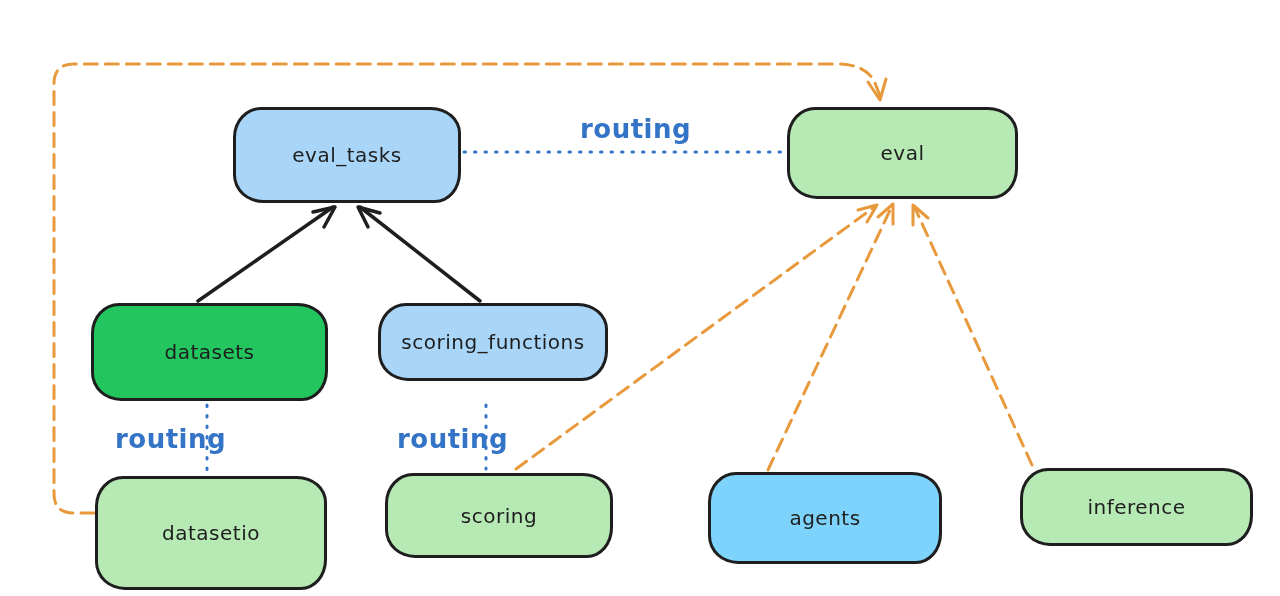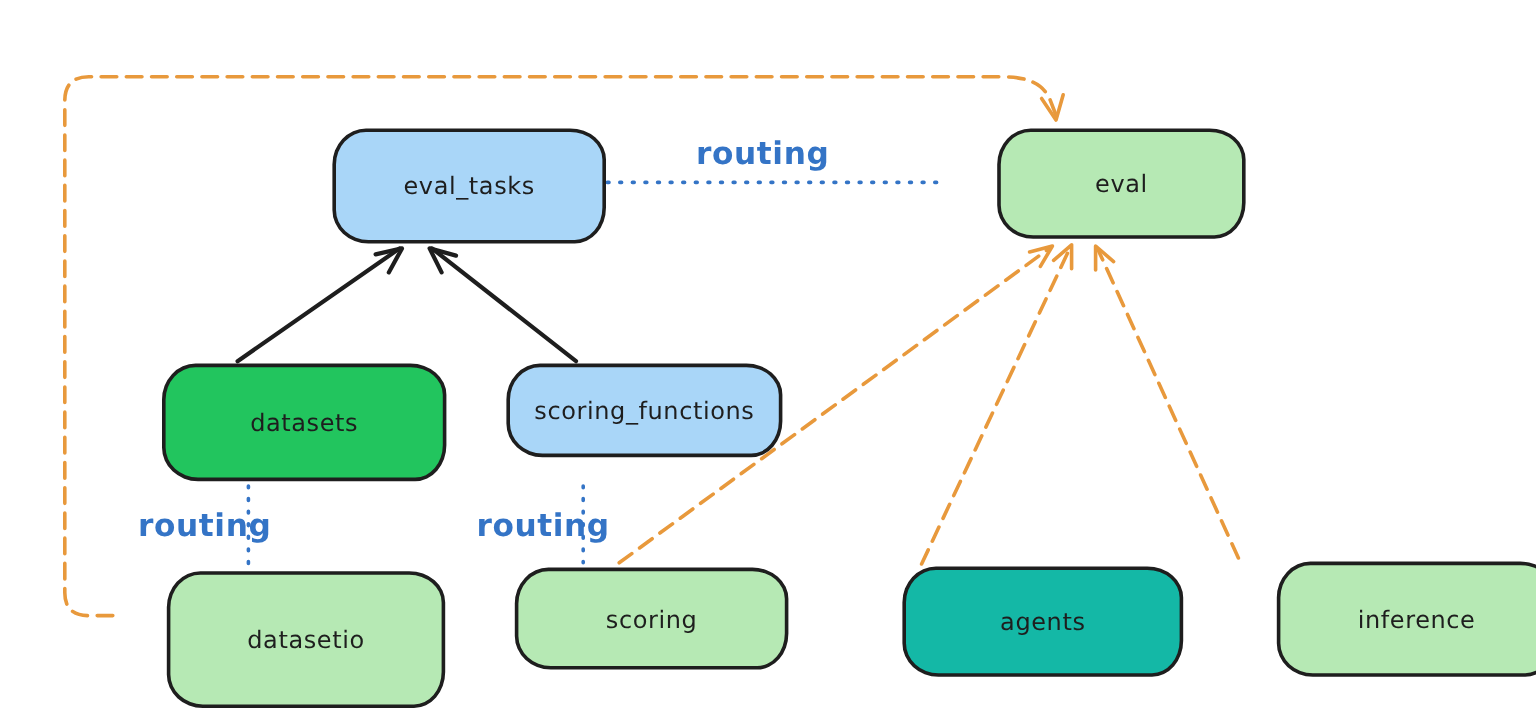--- a/index.html
+++ b/index.html
@@ -22,21 +22,20 @@
   .node {
     position: absolute;
     border: 3px solid #1e1e1e;
     display: flex;
     align-items: center;
     justify-content: center;
     color: #1e1e1e;
     font-size: 20px;
     letter-spacing: 0.5px;
     border-radius: 28px 30px 26px 30px / 30px 26px 30px 28px;
-    margin-left: 44px;
   }
 
   .edge-label {
     position: absolute;
     font-size: 26px;
     font-weight: bold;
     letter-spacing: 0.5px;
     text-align: center;
   }
 </style>
@@ -66,45 +65,45 @@
     <polyline points="913,225 913,205 928,218" stroke-width="3" stroke-linecap="round" stroke-linejoin="round" fill="none" stroke="#e8993c"></polyline>
 
     <path d="M 94 513 L 74 513 Q 54 513 54 494 L 54 84 Q 54 64 74 64 L 836 64 Q 867 64 875 83 L 880 96" stroke-width="3" stroke-dasharray="13 8" stroke-linecap="round" fill="none" stroke="#e8993c"></path>
     <polyline points="868,82 880,100 886,79" stroke-width="3" stroke-linecap="round" stroke-linejoin="round" fill="none" stroke="#e8993c"></polyline>
   </svg>
 
   <div class="node" style="left: 233px; top: 107px; width: 228px; height: 96px; background: rgb(169, 214, 248); border-color: rgb(30, 30, 30);">
     <span>eval_tasks</span>
   </div>
 
-  <div class="node" style="left: 787px; top: 107px; width: 207px; height: 92px; background: rgb(182, 233, 180); border-color: rgb(30, 30, 30);">
+  <div class="node" style="left: 787px; top: 107px; width: 231px; height: 92px; background: rgb(182, 233, 180); border-color: rgb(30, 30, 30);">
     <span>eval</span>
   </div>
 
   <div class="node" style="left: 91px; top: 303px; width: 237px; height: 98px; background: #22c55e; border-color: rgb(30, 30, 30);">
     <span>datasets</span>
   </div>
 
   <div class="node" style="left: 378px; top: 303px; width: 230px; height: 78px; background: rgb(169, 214, 248); border-color: rgb(30, 30, 30);">
     <span>scoring_functions</span>
   </div>
 
   <div class="node" style="left: 95px; top: 476px; width: 232px; height: 114px; background: rgb(182, 233, 180); border-color: rgb(30, 30, 30);">
     <span>datasetio</span>
   </div>
 
   <div class="node" style="left: 385px; top: 473px; width: 228px; height: 85px; background: rgb(182, 233, 180); border-color: rgb(30, 30, 30);">
     <span>scoring</span>
   </div>
 
-  <div class="node" style="left: 708px; top: 472px; width: 234px; height: 92px; background: #14b8a6; border-color: rgb(30, 30, 30);">
+  <div class="node" style="left: 708px; top: 472px; width: 234px; height: 92px; background: #7dd3fc; border-color: rgb(30, 30, 30);">
     <span>agents</span>
   </div>
 
-  <div class="node" style="left: 1020px; top: 468px; width: 233px; height: 96px; background: rgb(182, 233, 180); border-color: rgb(30, 30, 30);">
+  <div class="node" style="left: 1020px; top: 468px; width: 233px; height: 78px; background: rgb(182, 233, 180); border-color: rgb(30, 30, 30);">
     <span>inference</span>
   </div>
 
   <div class="edge-label" style="left: 580px; top: 114px; width: 82px; color: rgb(52, 116, 198);">routing</div>
 
   <div class="edge-label" style="left: 115px; top: 424px; width: 82px; color: rgb(52, 116, 198);">routing</div>
 
   <div class="edge-label" style="left: 397px; top: 424px; width: 82px; color: rgb(52, 116, 198);">routing</div>
 
 </div>

